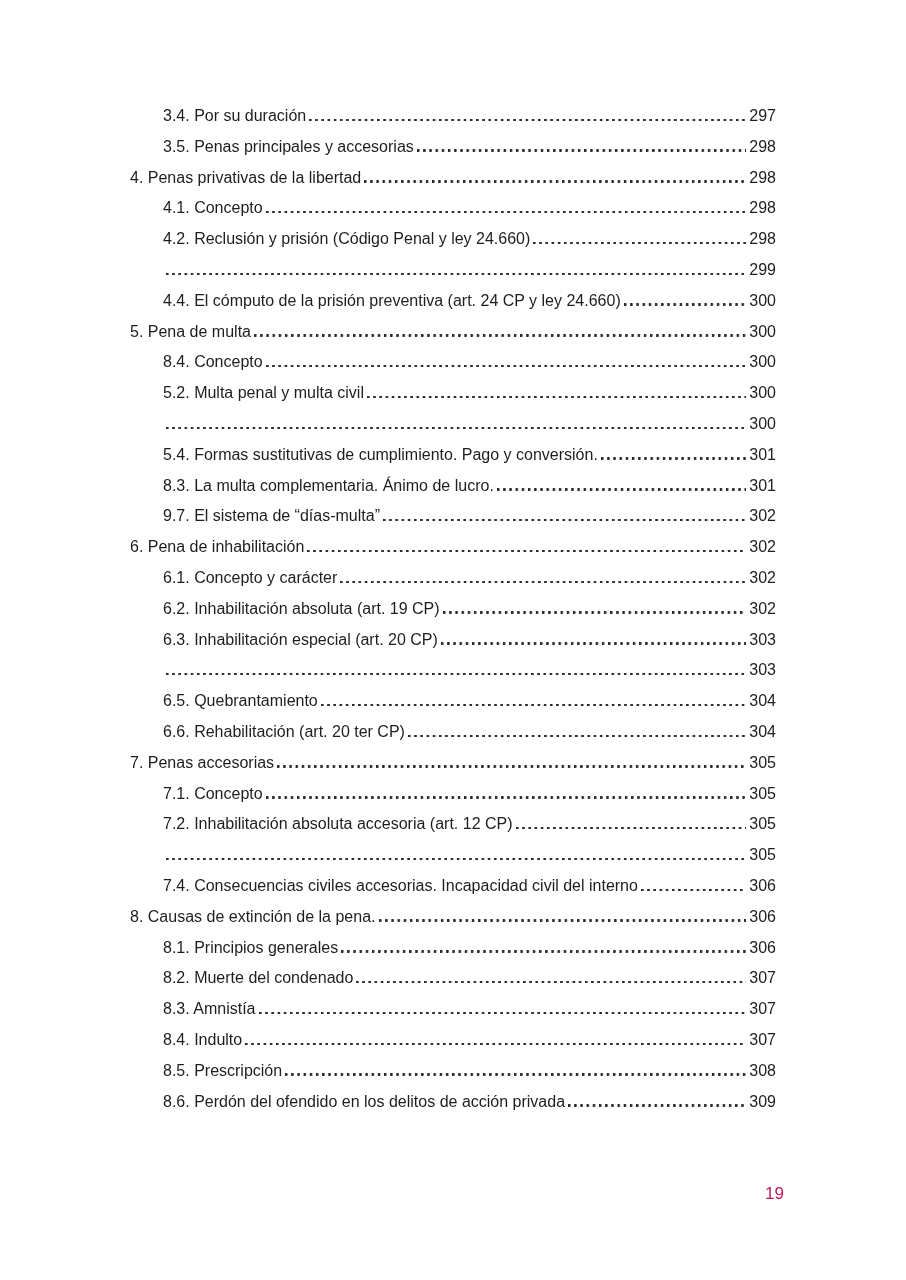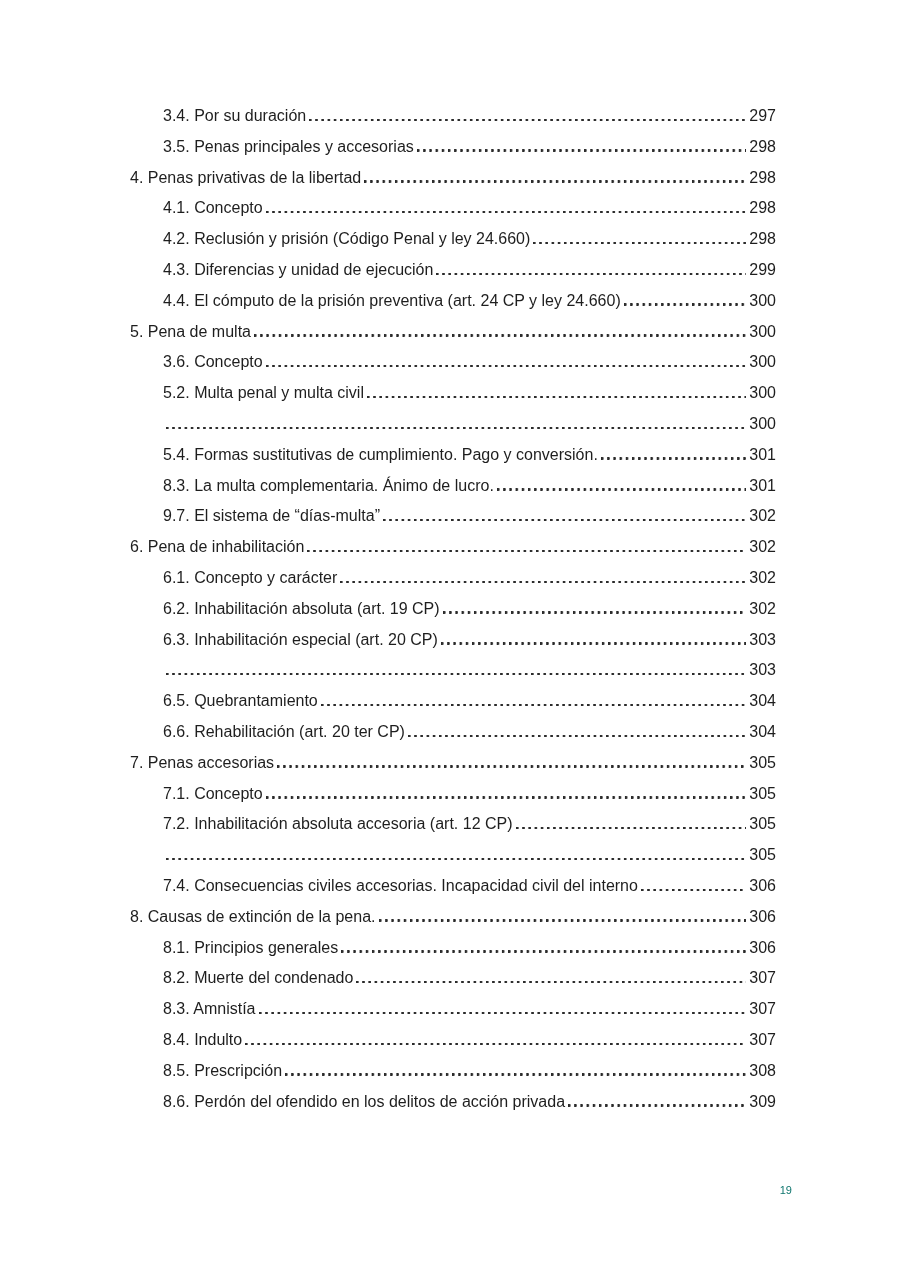--- a/index.html
+++ b/index.html
@@ -50,23 +50,23 @@
     background-repeat: repeat-x;
     background-position: left bottom;
   }
   .toc-page {
     flex: 0 0 auto;
     white-space: nowrap;
   }
   .footer-page {
     position: absolute;
     top: 1184px;
-    right: 114px;
-    font-size: 11px;
-    color: #0f766e;
+    right: 122px;
+    font-size: 17px;
+    color: #be185d;
   }
 </style>
 </head>
 <body>
 
 <div class="page">
 
   <div class="toc" id="toc">
       <div class="toc-row level-2">
       <span class="toc-label">3.4. Por su duración</span>
@@ -87,36 +87,35 @@
       <span class="toc-label">4.1. Concepto</span>
       <span class="toc-dots"></span>
       <span class="toc-page">298</span>
     </div>
       <div class="toc-row level-2">
       <span class="toc-label">4.2. Reclusión y prisión (Código Penal y ley 24.660)</span>
       <span class="toc-dots"></span>
       <span class="toc-page">298</span>
     </div>
       <div class="toc-row level-2">
-      <span class="toc-label">4.3. Diferencias y unidad de ejecución</span>
       <span class="toc-dots"></span>
       <span class="toc-page">299</span>
     </div>
       <div class="toc-row level-2">
       <span class="toc-label">4.4. El cómputo de la prisión preventiva (art. 24 CP y ley 24.660)</span>
       <span class="toc-dots"></span>
       <span class="toc-page">300</span>
     </div>
       <div class="toc-row level-1">
       <span class="toc-label">5. Pena de multa</span>
       <span class="toc-dots"></span>
       <span class="toc-page">300</span>
     </div>
       <div class="toc-row level-2">
-      <span class="toc-label">3.6. Concepto</span>
+      <span class="toc-label">8.4. Concepto</span>
       <span class="toc-dots"></span>
       <span class="toc-page">300</span>
     </div>
       <div class="toc-row level-2">
       <span class="toc-label">5.2. Multa penal y multa civil</span>
       <span class="toc-dots"></span>
       <span class="toc-page">300</span>
     </div>
       <div class="toc-row level-2">
       <span class="toc-dots"></span>

